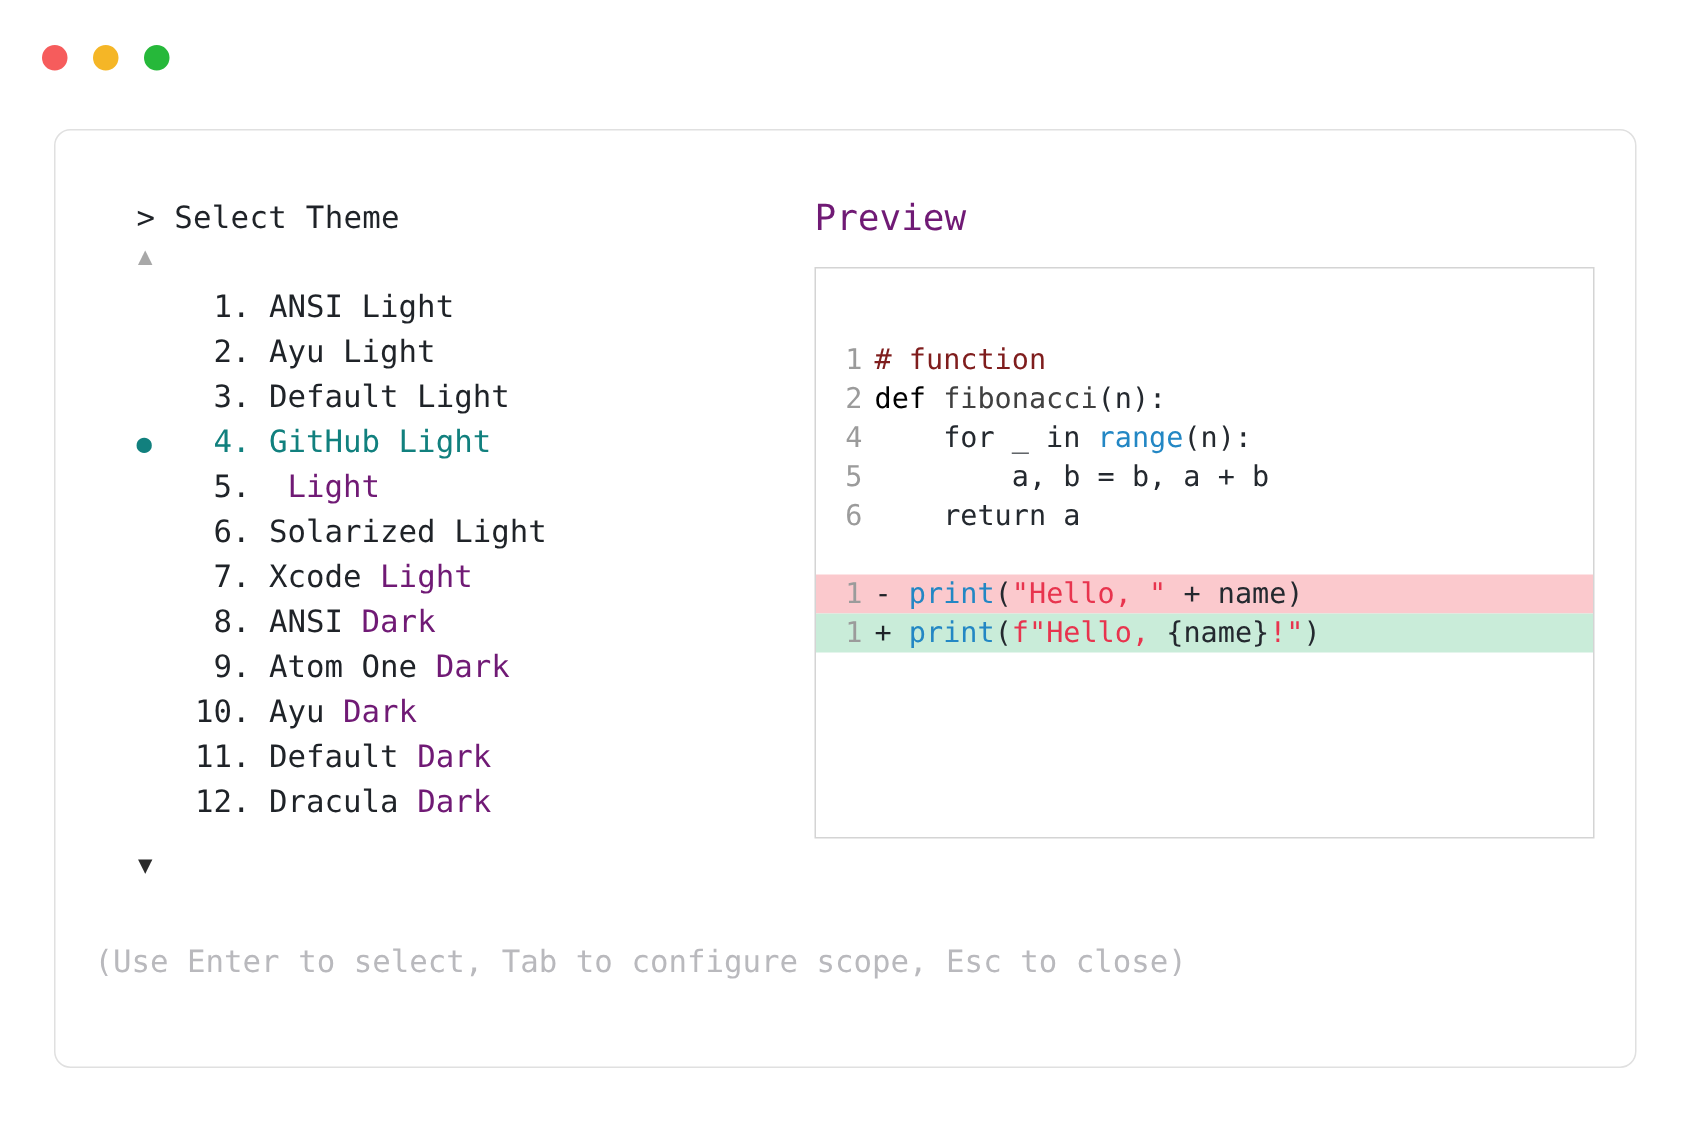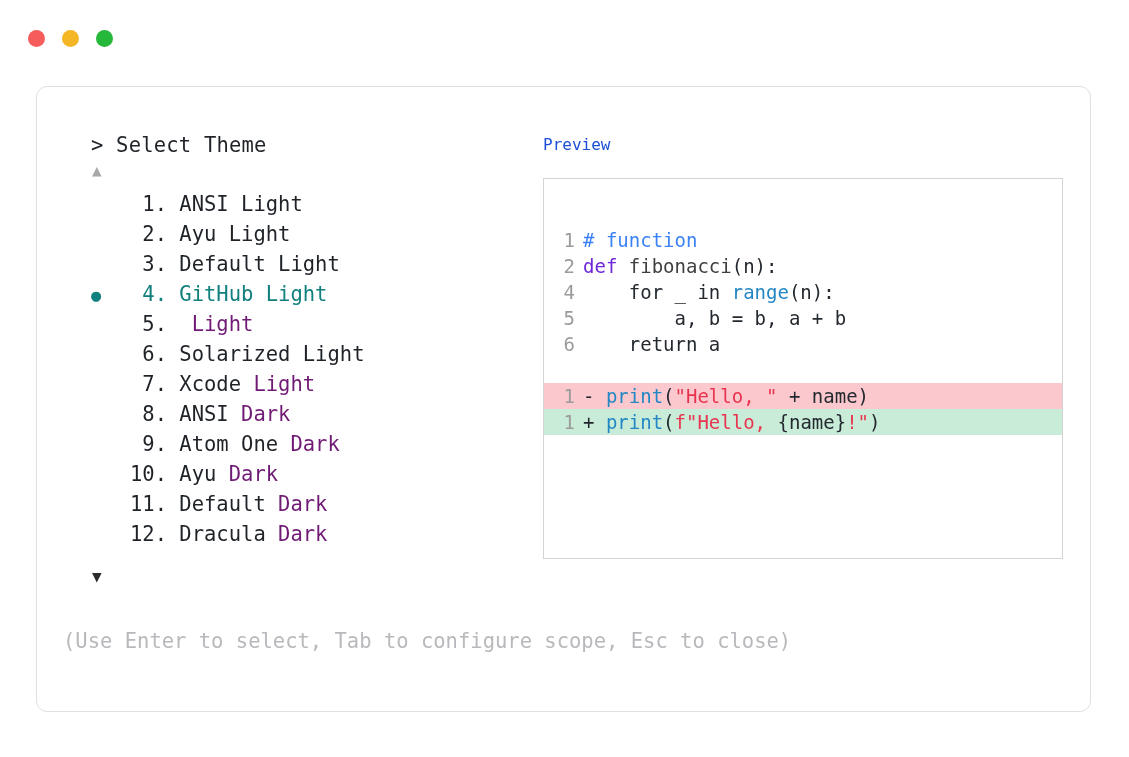--- a/index.html
+++ b/index.html
@@ -123,23 +123,23 @@
   }
 
   
   .right-pane {
     position: absolute;
     left: 506px;
     top: 44px;
     width: 526px;
   }
   .preview-label {
-    font-size: 16px;
+    font-size: 24px;
     line-height: 28px;
-    color: #1d4ed8;
+    color: #701a75;
     white-space: pre;
   }
   .preview-box {
     margin-top: 19px;
     width: 520px;
     height: 381px;
     box-sizing: border-box;
     border: 1px solid #d4d4d4;
     background: #ffffff;
     overflow: hidden;
@@ -158,22 +158,22 @@
     white-space: pre;
     color: #24292f;
   }
   .ln {
     display: inline-block;
     width: 14px;
     text-align: right;
     color: #9b9b9b;
     margin-right: 8px;
   }
-  .tok-comment { color: #3b82f6; }
-  .tok-kw      { color: #6d28d9; }
+  .tok-comment { color: #7f1d1d; }
+  .tok-kw      { color: #000000; }
   .tok-fn      { color: #404040; }
   .tok-builtin { color: #2387c4; }
   .tok-num     { color: #0f7f7d; }
   .tok-str     { color: #e8344e; }
   .tok-plain   { color: #24292f; }
 
   .diff-block { margin-top: 26px; }
   .diff-line {
     font-size: 19px;
     line-height: 26px;

